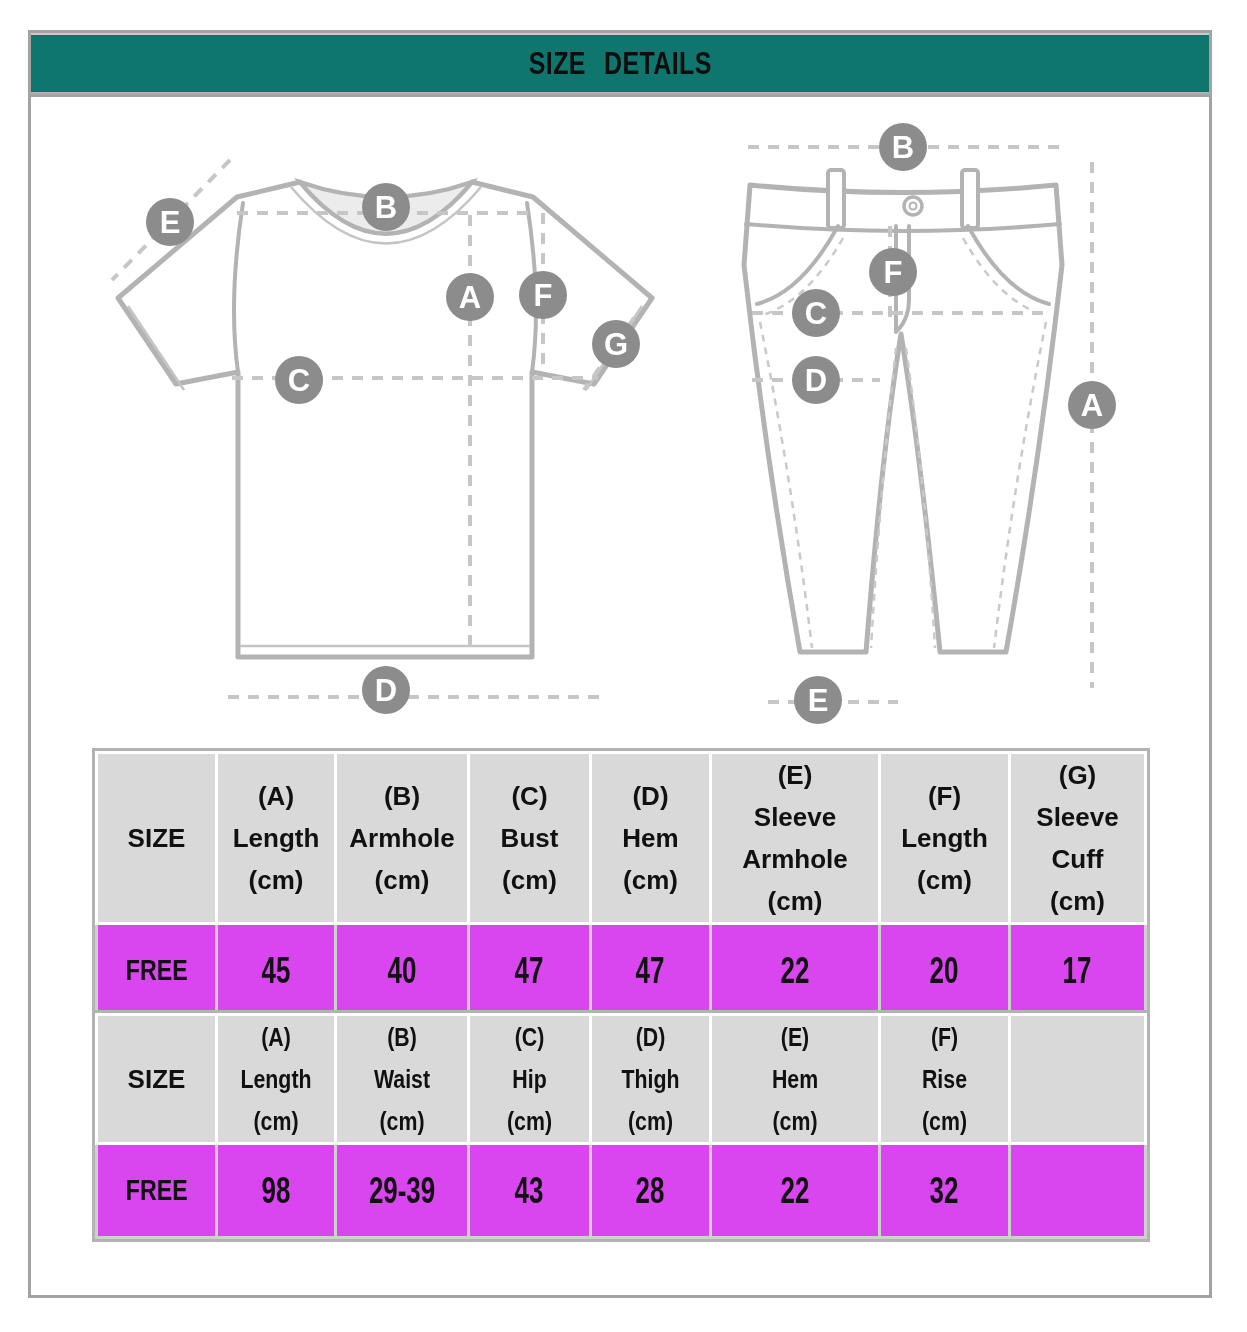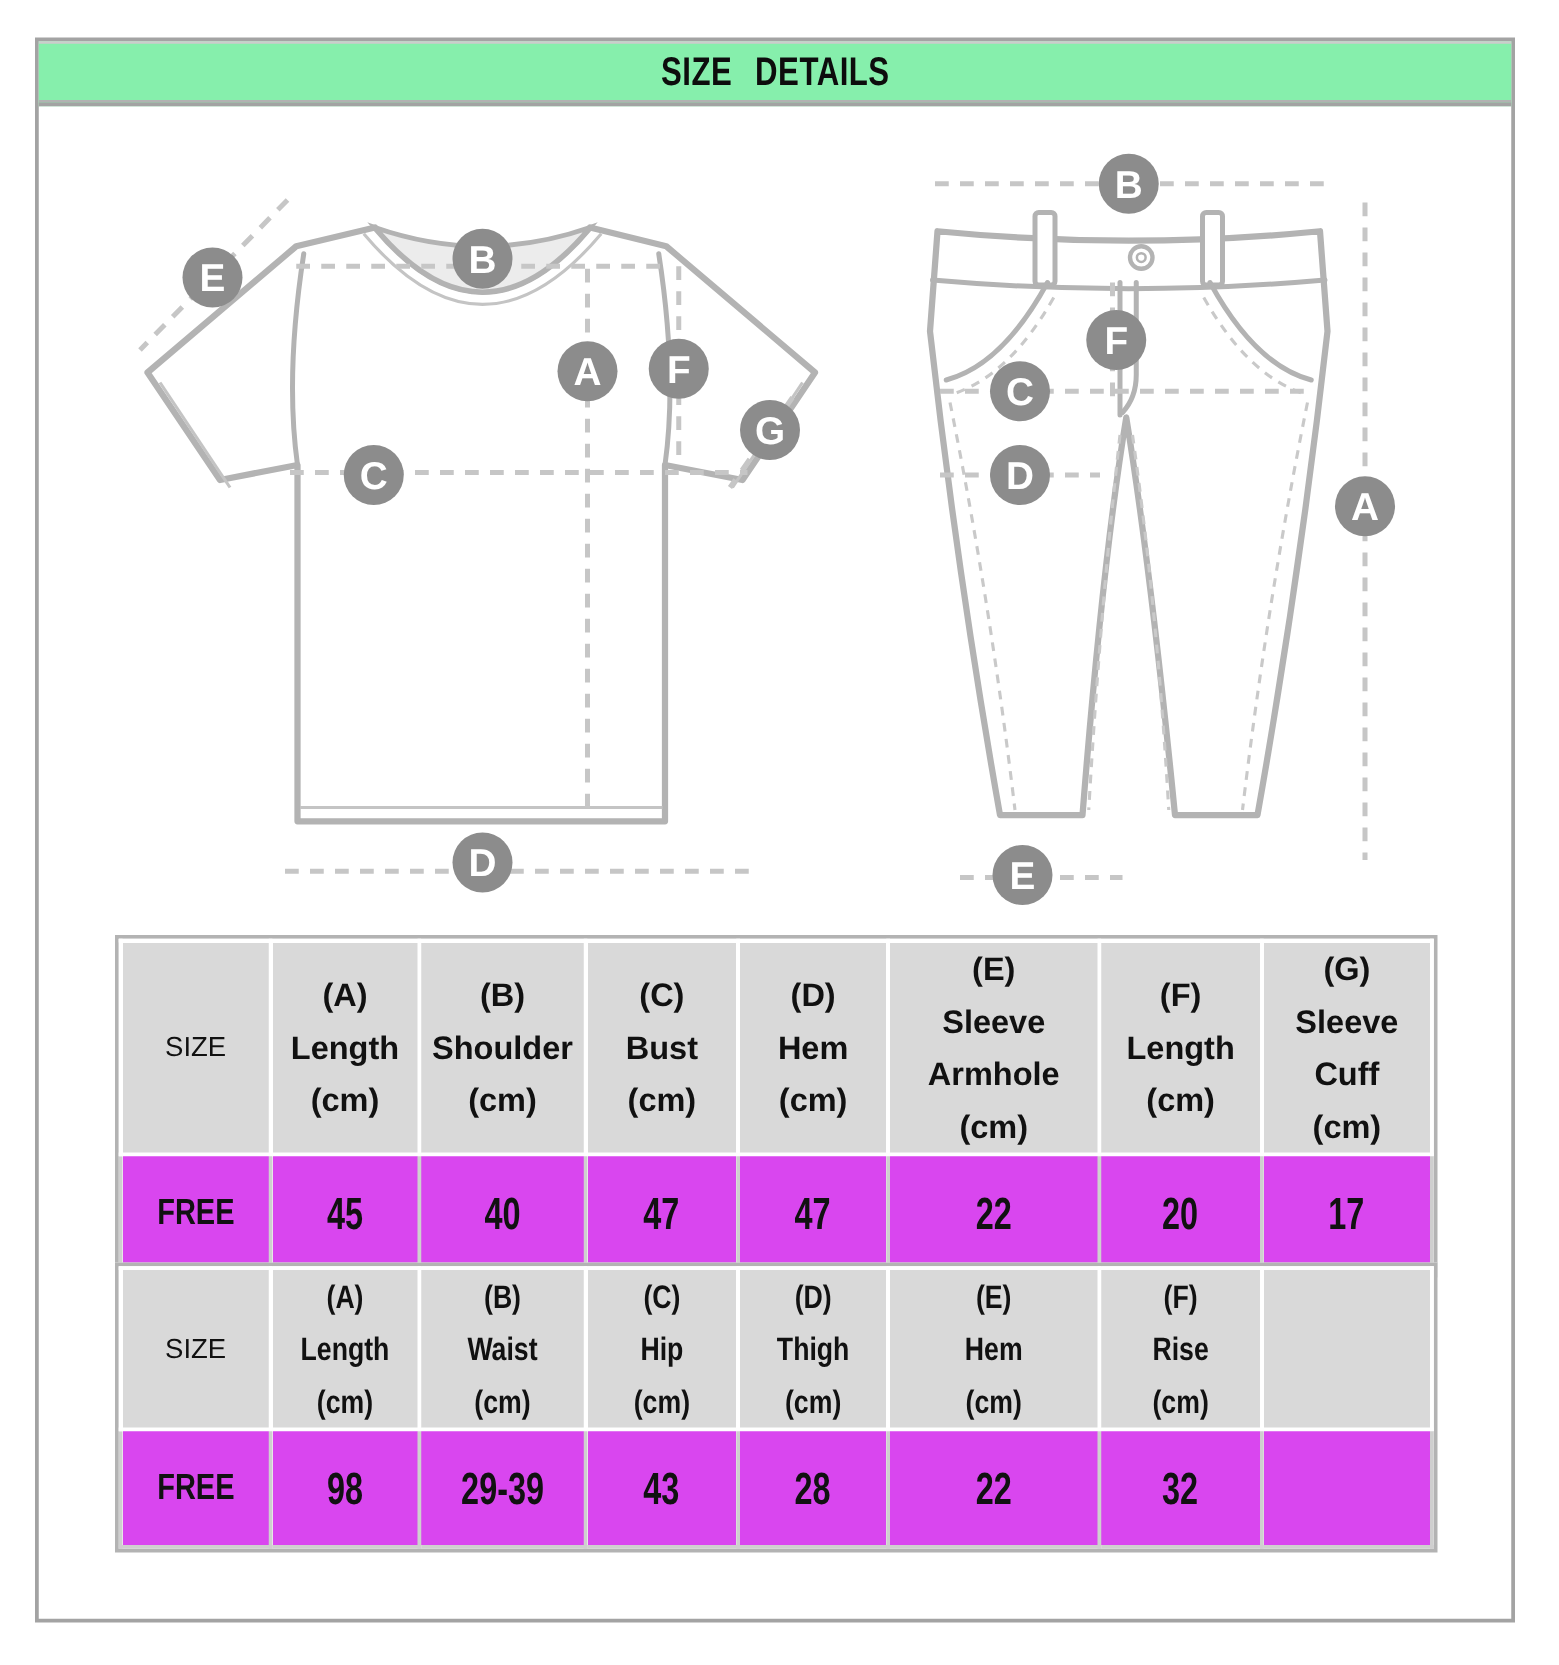--- a/index.html
+++ b/index.html
@@ -9,22 +9,22 @@
     font-family:"Liberation Sans", sans-serif;
     color:#111;
   }
   .outer-box {
     position:absolute; left:28px; top:30px;
     width:1184px; height:1268px;
     border:3px solid #a3a3a3; box-sizing:border-box;
     background:#ffffff;
   }
   .title-bar {
-    position:absolute; left:0; top:0; width:100%; height:52px;
-    background:#86efac; border-bottom:3px solid #a3a3a3;
+    position:absolute; left:0; top:0; width:100%; height:64px;
+    background:#0f766e; border-bottom:3px solid #a3a3a3;
     box-sizing:border-box;
     display:flex; align-items:center; justify-content:center;
     box-shadow: inset 0 2px 0 #cccccc, inset 0 -2px 0 #b2b2b2;
   }
   .title-text {
     font-weight:bold; font-size:32px; color:#0d0d0d;
     transform:scaleX(0.78); display:inline-block;
     word-spacing:14px; letter-spacing:0.5px; white-space:pre;
   }
   svg.diagram { position:absolute; overflow:visible; }
@@ -42,21 +42,21 @@
   th, td { padding:0; text-align:center; vertical-align:middle; overflow:hidden; }
   th {
     background:#d9d9d9;
     border:3px solid #ffffff;
     font-weight:bold; font-size:26px; height:126px;
   }
   tr.data-row td { border:3px solid #cfcfcf; height:91px; background:#d946ef; }
   .hline { display:block; line-height:42px; font-weight:bold; }
   #pants-table .hline { transform:scaleX(0.82); }
   #pants-table .size-label, #shirt-table .size-label { transform:none; }
-  .size-label { font-size:22px; font-weight:normal; line-height:126px; display:block; }
+  .size-label { font-size:26px; font-weight:bold; line-height:126px; display:block; }
   .free-label { font-size:29px; font-weight:bold; display:inline-block; transform:scaleX(0.8); }
   .cell-value { font-size:36px; font-weight:bold; display:inline-block; transform:scaleX(0.72); }
 
   
   .outline   { fill:#ffffff; stroke:#b3b3b3; stroke-width:5; stroke-linejoin:round; }
   .seam      { fill:none; stroke:#b3b3b3; stroke-width:4; stroke-linecap:round; }
   .stitch    { fill:none; stroke:#c9c9c9; stroke-width:2.5; stroke-dasharray:7 6; }
   .stitch-solid { fill:none; stroke:#c4c4c4; stroke-width:2.5; }
   .measure   { fill:none; stroke:#c6c6c6; stroke-width:4; stroke-dasharray:11 9; }
   .badge-circle { fill:#8c8c8c; }
@@ -200,21 +200,21 @@
       <th>
             <span class="size-label">SIZE</span>
           </th>
       <th>
         <span class="hline">(A)</span>
         <span class="hline">Length</span>
         <span class="hline">(cm)</span>
       </th>
       <th>
         <span class="hline">(B)</span>
-        <span class="hline">Shoulder</span>
+        <span class="hline">Armhole</span>
         <span class="hline">(cm)</span>
       </th>
       <th>
         <span class="hline">(C)</span>
         <span class="hline">Bust</span>
         <span class="hline">(cm)</span>
       </th>
       <th>
         <span class="hline">(D)</span>
         <span class="hline">Hem</span>

